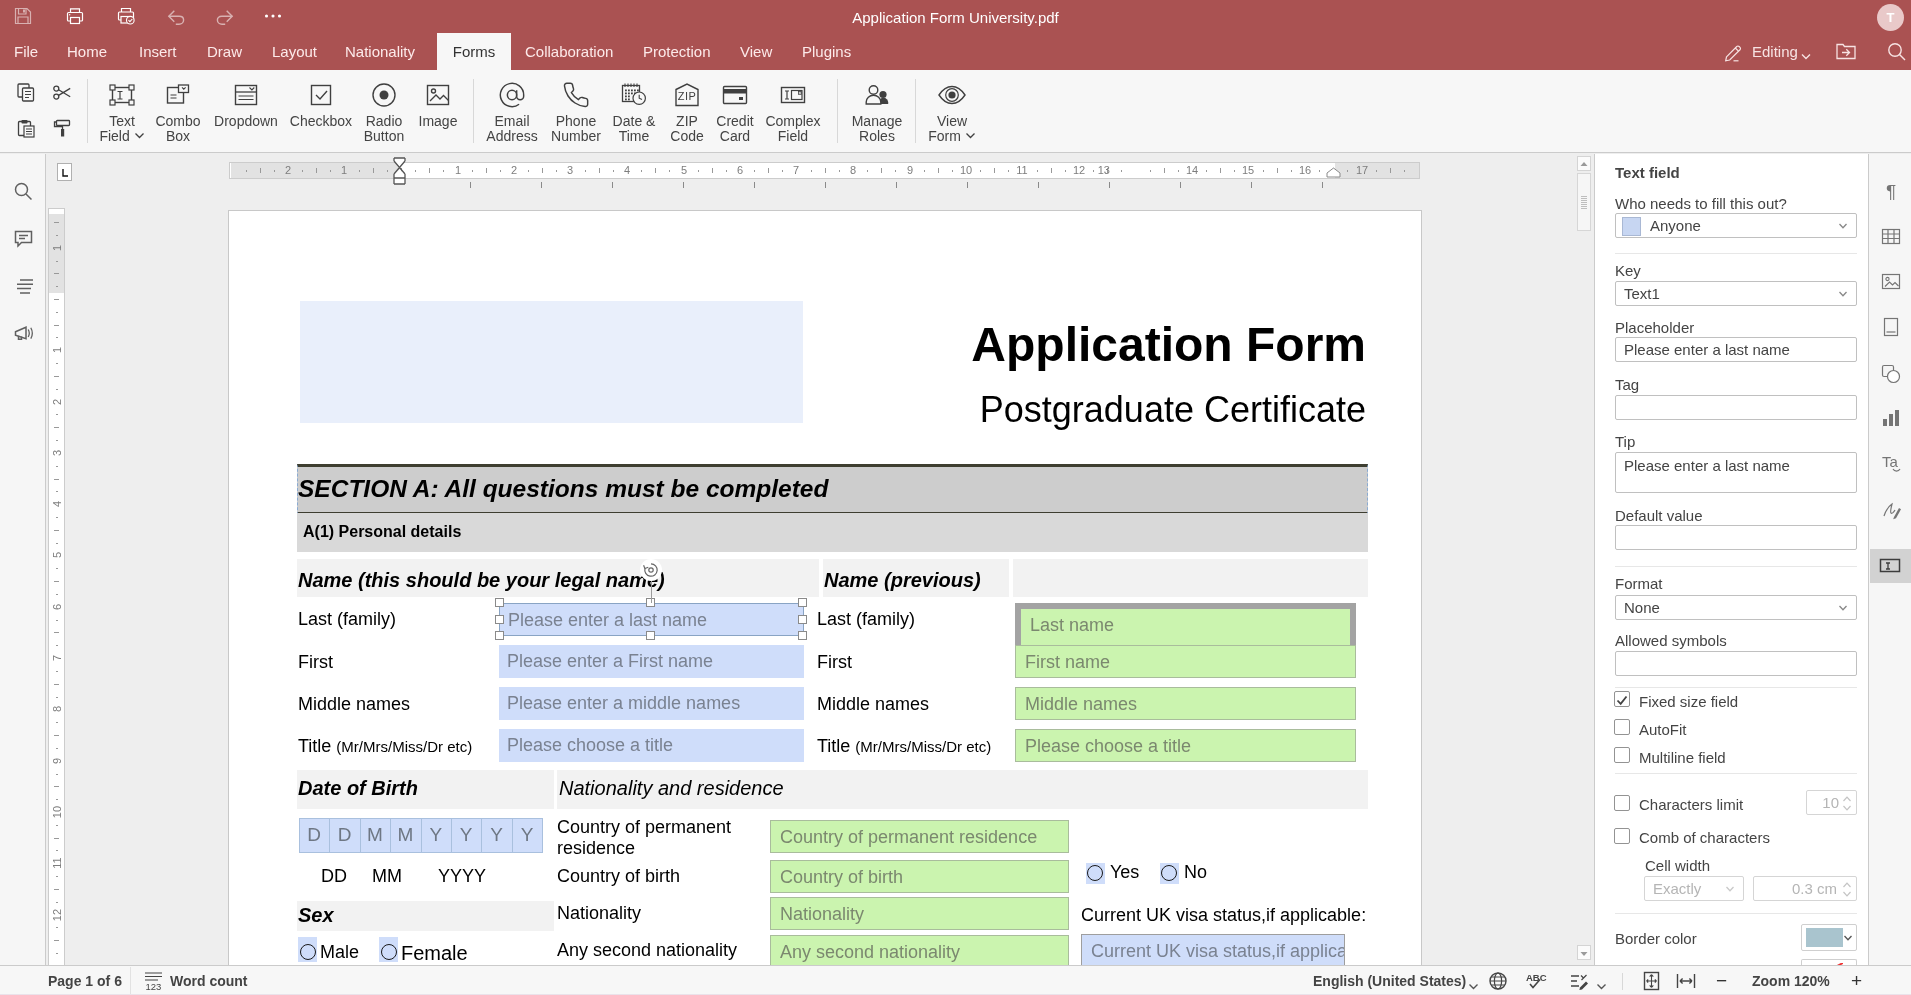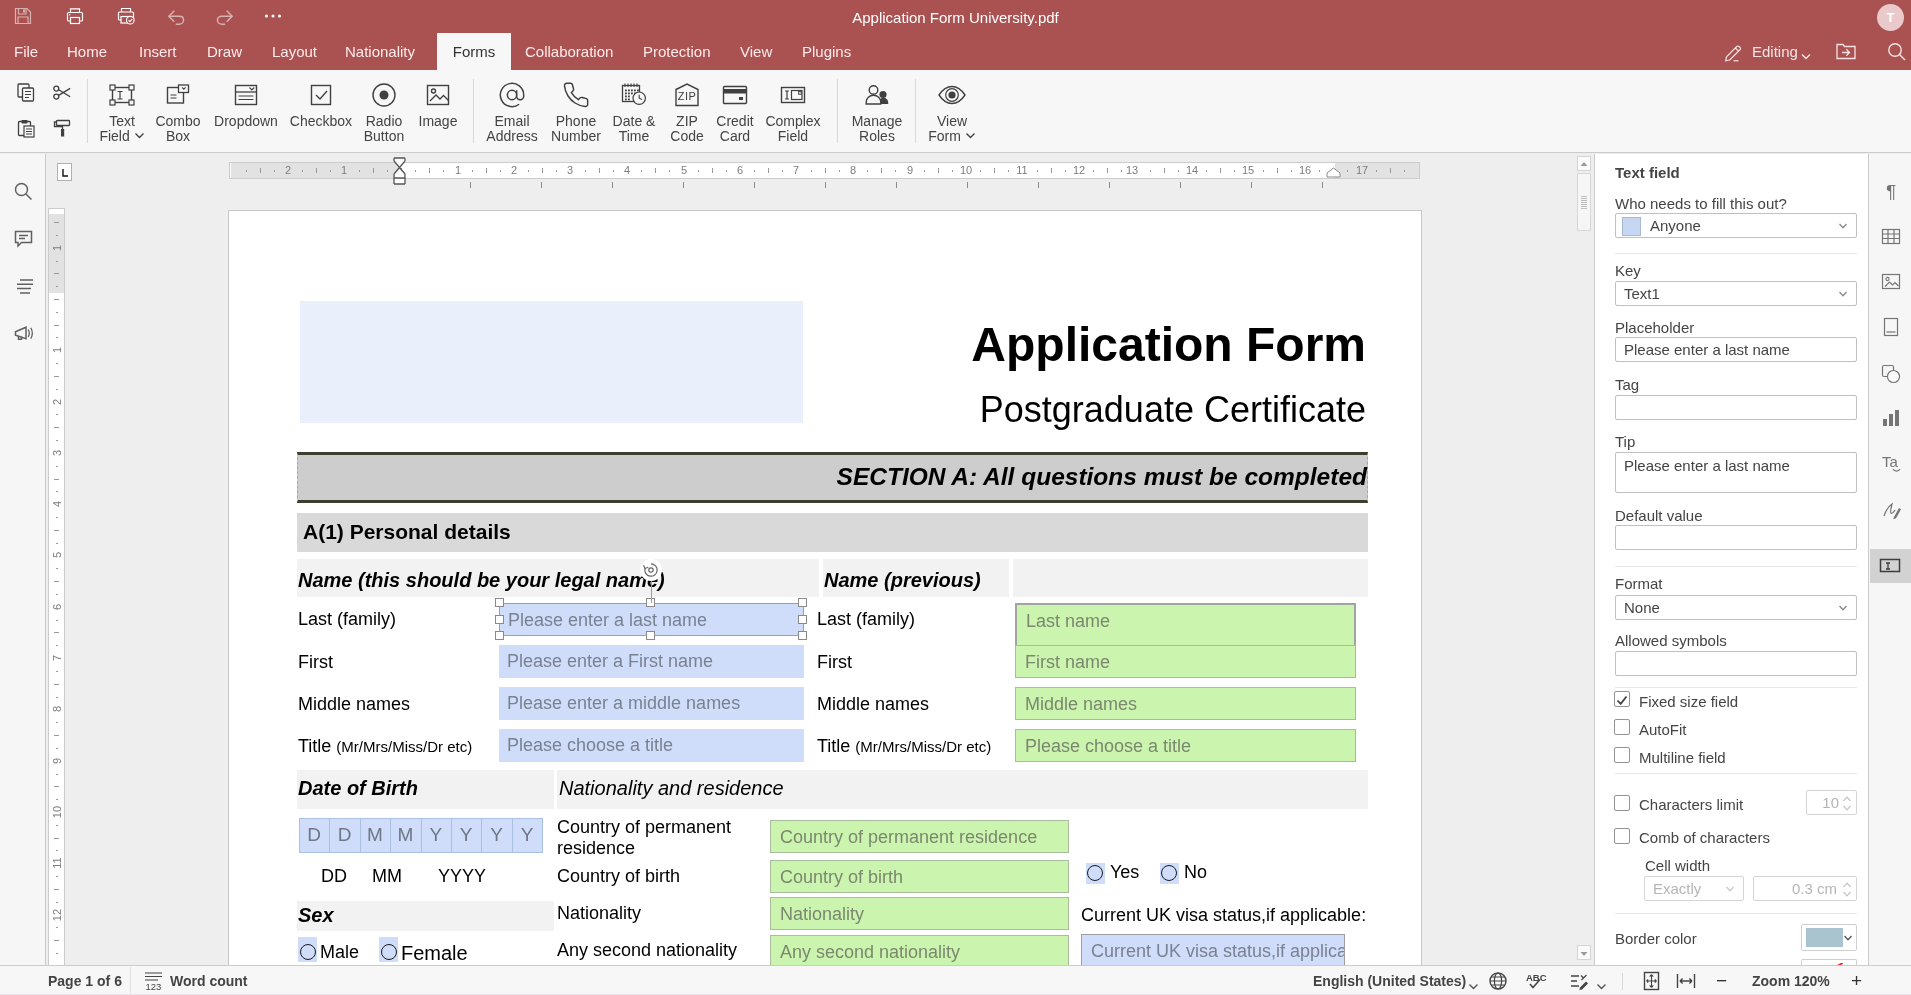--- a/index.html
+++ b/index.html
@@ -237,22 +237,22 @@
         <div class="lsico" style="top:169px"><svg width="21" height="21" viewBox="0 0 21 21" style="">
             <path d="M2.5 8.8 L13 4.2 V15.8 L2.5 12.2 z" fill="none" stroke="#606060" stroke-width="1.5"></path>
             <path d="M5.5 12.8 v3.4 h3 v-2.6" fill="none" stroke="#606060" stroke-width="1.5"></path>
             <path d="M15.2 6.5 a7.5 7.5 0 0 1 0 7.5 M17.8 4.8 a11 11 0 0 1 0 10.8" stroke="#606060" stroke-width="1.3" fill="none"></path>
           </svg></div>
       </div>
       <div id="page">
         <div class="abs" style="left:71px;top:90px;width:503px;height:122px;background:#e9effb"></div>
         <div class="doctext" style="left:637px;top:110px;width:500px;text-align:right;font-size:48px;font-weight:bold;line-height:48px">Application Form</div>
         <div class="doctext" style="left:637px;top:180px;width:500px;text-align:right;font-size:36px;line-height:37px">Postgraduate Certificate</div>
-        <div class="abs" style="left:68px;top:241px;width:1071px;height:51px;background:#cdcdcd;border-top:3px solid #3e3e30;border-bottom:3px solid #3e3e30;border-left:1px dashed #8aabd3;border-right:1px dashed #8aabd3;text-align:right;font-size:24.5px;font-weight:bold;font-style:italic;line-height:44px;color:#000">SECTION A: All questions must be completed</div>
-        <div class="abs" style="left:68px;top:302px;width:1071px;height:39px;background:#d9d9d9;font-size:21px;font-weight:bold;line-height:38px;color:#000;padding-left:6px">A(1) Personal details</div>
+        <div class="abs" style="left:68px;top:253px;width:1071px;height:51px;background:#cdcdcd;border-top:3px solid #3e3e30;border-bottom:3px solid #3e3e30;border-left:1px dashed #8aabd3;border-right:1px dashed #8aabd3;text-align:left;font-size:24.5px;font-weight:bold;font-style:italic;line-height:44px;color:#000">SECTION A: All questions must be completed</div>
+        <div class="abs" style="left:68px;top:302px;width:1071px;height:39px;background:#d9d9d9;font-size:16px;font-weight:bold;line-height:38px;color:#000;padding-left:6px">A(1) Personal details</div>
         <div class="abs" style="left:68px;top:348px;width:1071px;height:38px;background:#f2f2f2"></div>
         <div class="abs" style="left:590px;top:348px;width:4px;height:38px;background:#fff"></div>
         <div class="abs" style="left:780px;top:348px;width:4px;height:38px;background:#fff"></div>
         <div class="doctext" style="left:69px;top:358px;font-size:20px;font-weight:bold;font-style:italic">Name (this should be your legal name)</div>
         <div class="doctext" style="left:595px;top:358px;font-size:20px;font-weight:bold;font-style:italic">Name (previous)</div>
         <div class="doctext" style="left:69px;top:398px;font-size:18px">Last (family)</div>
         <div class="doctext" style="left:69px;top:441px;font-size:18px">First</div>
         <div class="doctext" style="left:69px;top:483px;font-size:18px">Middle names</div>
         <div class="doctext" style="left:69px;top:525px;font-size:18px">Title <span style="font-size:15px">(Mr/Mrs/Miss/Dr etc)</span></div>
         <div class="doctext" style="left:588px;top:398px;font-size:18px">Last (family)</div>
@@ -271,21 +271,21 @@
         <div style="position:absolute;width:9px;height:9px;background:#fff;border:1px solid #8a8a8a;left:569px;top:420px"></div>
         <div style="position:absolute;width:9px;height:9px;background:#fff;border:1px solid #8a8a8a;left:266px;top:404px"></div>
         <div style="position:absolute;width:9px;height:9px;background:#fff;border:1px solid #8a8a8a;left:569px;top:404px"></div>
         <div class="abs" style="left:422px;top:366px;width:1px;height:26px;background:#9a9a9a"></div>
         <div class="abs" style="left:411px;top:348px;width:22px;height:22px;border-radius:50%;background:#fff"></div>
         <svg width="22" height="22" viewBox="0 0 22 22" style="position:absolute;left:411px;top:348px">
           <circle cx="11" cy="11" r="2.2" fill="none" stroke="#666" stroke-width="1.2"></circle>
           <path d="M11 4.8 a6.2 6.2 0 1 1 -6.0 4.6" fill="none" stroke="#666" stroke-width="1.2"></path>
           <path d="M3.6 6.2 l1.3 3.4 l3.4 -1.3" fill="none" stroke="#666" stroke-width="1.2"></path>
         </svg>
-        <div style="position:absolute;left:786px;width:341px;height:48px;font-size:18px;color:#7b886f;line-height:32px;padding-left:9px;white-space:nowrap;overflow:hidden;background:#cbf4af;border:2px solid #a3a3a3;top:392px">Last name</div>
+        <div style="position:absolute;left:786px;width:341px;height:48px;font-size:18px;color:#7b886f;line-height:32px;padding-left:9px;white-space:nowrap;overflow:hidden;background:#cbf4af;border:6px solid #a3a3a3;top:392px">Last name</div>
         <div style="position:absolute;left:786px;width:341px;height:33px;font-size:18px;color:#7b886f;line-height:32px;padding-left:9px;white-space:nowrap;overflow:hidden;background:#cbf4af;border:1px solid #a9bc9c;top:434px">First name</div>
         <div style="position:absolute;left:786px;width:341px;height:33px;font-size:18px;color:#7b886f;line-height:32px;padding-left:9px;white-space:nowrap;overflow:hidden;background:#cbf4af;border:1px solid #a9bc9c;top:476px">Middle names</div>
         <div style="position:absolute;left:786px;width:341px;height:33px;font-size:18px;color:#7b886f;line-height:32px;padding-left:9px;white-space:nowrap;overflow:hidden;background:#cbf4af;border:1px solid #a9bc9c;top:518px">Please choose a title</div>
         <div class="abs" style="left:68px;top:559px;width:257px;height:39px;background:#f2f2f2"></div>
         <div class="doctext" style="left:69px;top:566px;font-size:20px;font-weight:bold;font-style:italic">Date of Birth</div>
         <div class="abs" style="left:328px;top:559px;width:811px;height:39px;background:#f2f2f2"></div>
         <div class="doctext" style="left:330px;top:566px;font-size:20px;font-weight:normal;font-style:italic">Nationality and residence</div>
         <div class="abs" style="left:70px;top:607px;width:244px;height:35px;background:#cfddfa;border:1px solid #a9c0de"></div>
         <div class="abs" style="left:100.4px;top:608px;width:1px;height:33px;background:#a9c0de"></div>
         <div class="abs" style="left:70.0px;top:607px;width:30.4px;height:35px;font-size:19px;color:#6e7784;text-align:center;line-height:34px">D</div>
@@ -389,21 +389,21 @@
         <div class="tick" style="left:764px;top:5px;width:1px;height:5px"></div>
         <div class="tick" style="left:778px;top:6.5px;width:1px;height:2.5px"></div>
         <div class="rnum" style="left:782px;top:1px;width:20px;text-align:center">11</div>
         <div class="tick" style="left:807px;top:6.5px;width:1px;height:2.5px"></div>
         <div class="tick" style="left:821px;top:5px;width:1px;height:5px"></div>
         <div class="tick" style="left:835px;top:6.5px;width:1px;height:2.5px"></div>
         <div class="rnum" style="left:839px;top:1px;width:20px;text-align:center">12</div>
         <div class="tick" style="left:863px;top:6.5px;width:1px;height:2.5px"></div>
         <div class="tick" style="left:877px;top:5px;width:1px;height:5px"></div>
         <div class="tick" style="left:891px;top:6.5px;width:1px;height:2.5px"></div>
-        <div class="rnum" style="left:896px;top:1px;width:20px;text-align:left">13</div>
+        <div class="rnum" style="left:860px;top:1px;width:20px;text-align:right">13</div>
         <div class="tick" style="left:920px;top:6.5px;width:1px;height:2.5px"></div>
         <div class="tick" style="left:934px;top:5px;width:1px;height:5px"></div>
         <div class="tick" style="left:948px;top:6.5px;width:1px;height:2.5px"></div>
         <div class="rnum" style="left:952px;top:1px;width:20px;text-align:center">14</div>
         <div class="tick" style="left:976px;top:6.5px;width:1px;height:2.5px"></div>
         <div class="tick" style="left:990px;top:5px;width:1px;height:5px"></div>
         <div class="tick" style="left:1004px;top:6.5px;width:1px;height:2.5px"></div>
         <div class="rnum" style="left:1008px;top:1px;width:20px;text-align:center">15</div>
         <div class="tick" style="left:1033px;top:6.5px;width:1px;height:2.5px"></div>
         <div class="tick" style="left:1047px;top:5px;width:1px;height:5px"></div>

